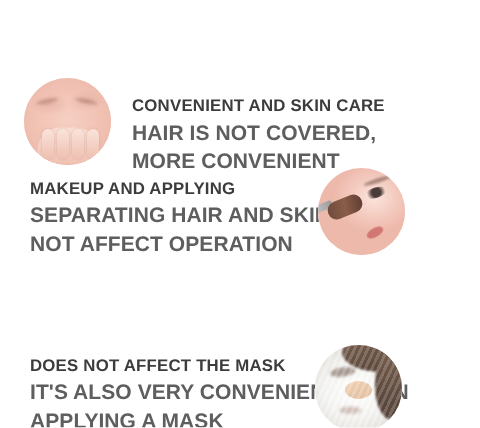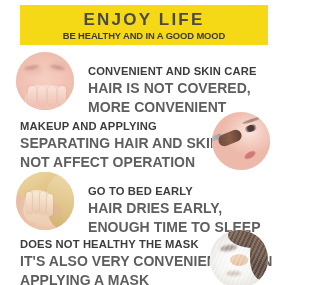--- a/index.html
+++ b/index.html
@@ -187,24 +187,20 @@
     background:
       repeating-linear-gradient(115deg, rgba(255,255,255,.45) 0 2px, rgba(230,228,222,.18) 2px 4px);
     opacity:.55;
   }
 </style>
 </head>
 <body>
 
 <div class="page">
 
-  <div class="banner">
-    <div class="banner-title">ENJOY LIFE</div>
-    <div class="banner-sub">BE HEALTHY AND IN A GOOD MOOD</div>
-  </div>
 
   <div class="row row-1">
     <div class="circ c1">
       <div class="ph ph-wash">
         <div class="brow-l"></div>
         <div class="brow-r"></div>
         <div class="hand"></div>
         <div class="fg" style="left:12px;"></div>
         <div class="fg" style="left:22px;"></div>
         <div class="fg" style="left:32px;"></div>
@@ -226,42 +222,24 @@
       <div class="ph ph-brush">
         <div class="brow"></div>
         <div class="eye"></div>
         <div class="lip"></div>
         <div class="bhandle"></div>
         <div class="bhead"></div>
       </div>
     </div>
   </div>
 
-  <div class="row row-3">
-    <div class="circ c3">
-      <div class="ph ph-sleep">
-        <div class="hair"></div>
-        <div class="hair2"></div>
-        <div class="nose"></div>
-        <div class="hand"></div>
-        <div class="fg" style="left:10px;top:20px;"></div>
-        <div class="fg" style="left:17px;top:19px;"></div>
-        <div class="fg" style="left:24px;top:20px;"></div>
-        <div class="fg" style="left:31px;top:22px;"></div>
-      </div>
-    </div>
-    <div class="txt t3">
-      <h3>GO TO BED EARLY</h3>
-      <p>HAIR DRIES EARLY, ENOUGH TIME TO SLEEP</p>
-    </div>
-  </div>
 
   <div class="row row-4">
     <div class="txt t4">
-      <h3>DOES NOT HEALTHY THE MASK</h3>
+      <h3>DOES NOT AFFECT THE MASK</h3>
       <p>IT'S ALSO VERY CONVENIENT WHEN APPLYING A MASK</p>
     </div>
     <div class="circ c4">
       <div class="ph ph-mask">
         <div class="hairtop"></div>
         <div class="hairside"></div>
         <div class="eyehole"></div>
         <div class="nose"></div>
         <div class="mouth"></div>
         <div class="tex"></div>

